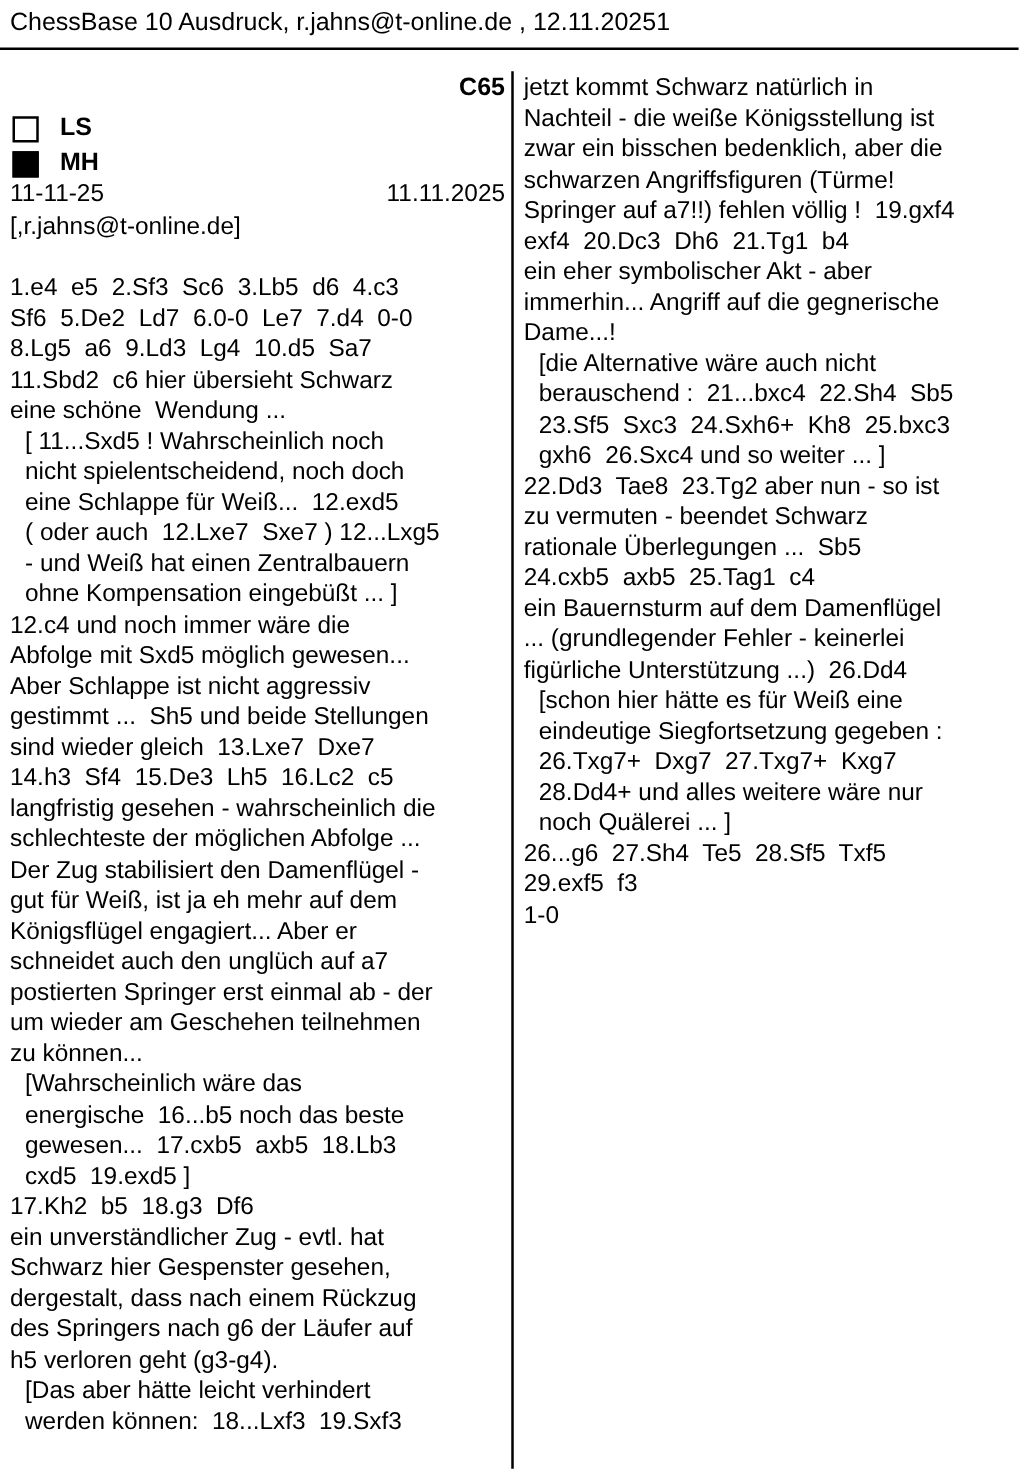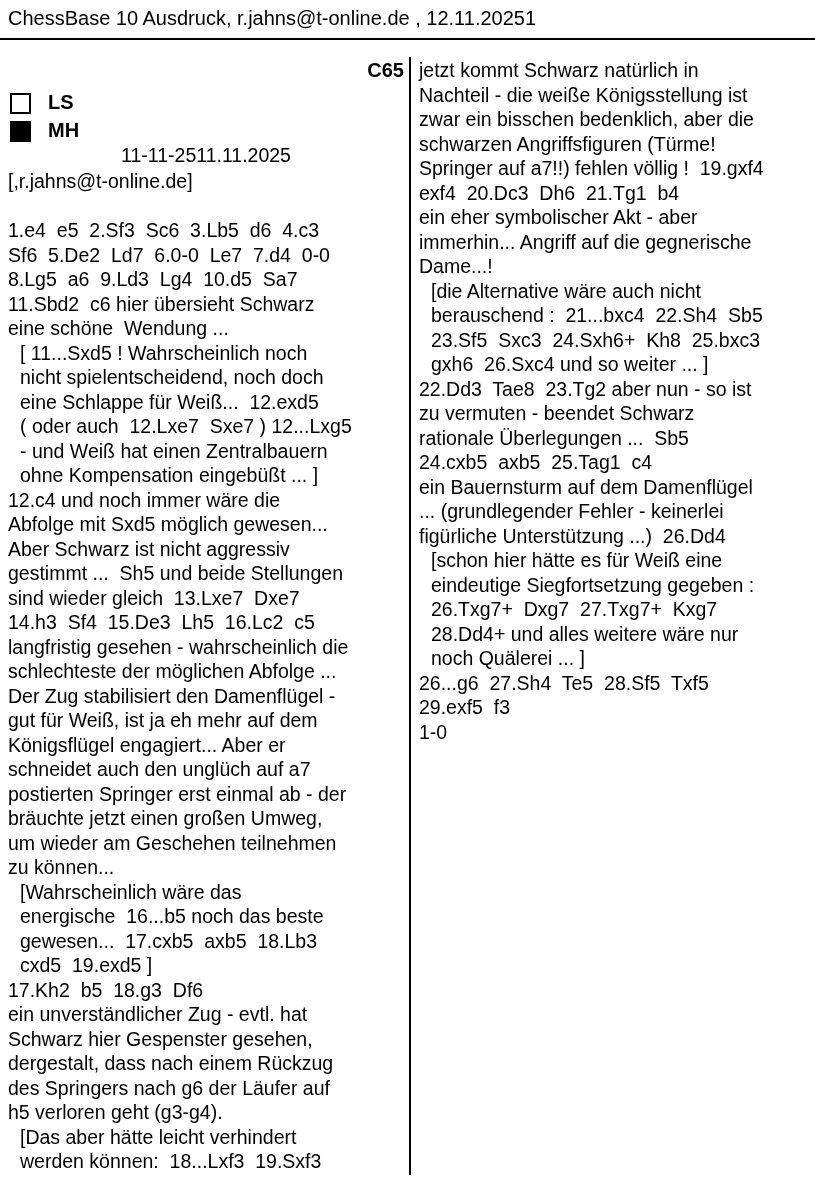--- a/index.html
+++ b/index.html
@@ -10,21 +10,21 @@
   .header{position:absolute;top:7px;left:8px;right:10px;display:flex;font-size:20px}
   .header-rule{position:absolute;top:38px;left:0;width:815px;height:2px;background:#000}
   .col-divider{position:absolute;left:409px;top:57px;width:2px;height:1118px;background:#000}
   .left-col{position:absolute;left:8px;top:58px;width:396px}
   .right-col{position:absolute;left:419px;top:58px;width:392px}
   .eco{font-weight:bold;font-size:20px;text-align:right;height:28px;line-height:24px}
   .player-row{display:flex;align-items:flex-end;height:28px}
   .sq{width:17px;height:17px;border:2px solid #000;margin-left:2px;flex:none;background:#fff}
   .sq-black{background:#000}
   .player-name{font-weight:bold;font-size:20px;margin-left:17px}
-  .date-row{display:flex;justify-content:center;font-size:19.5px;height:27px;align-items:center}
+  .date-row{display:flex;justify-content:space-between;font-size:19.5px;height:27px;align-items:center}
   .source{font-size:19.5px;height:27px;line-height:24px}
   .gap{height:22px}
   .tline{font-size:19.5px;line-height:24.5px;height:24.5px;white-space:pre}
   .tline.ind{padding-left:12px}
   .bold{font-weight:normal}
   .italic{}
   .regular{font-weight:normal;font-style:normal}
 </style>
 </head>
 <body>
@@ -58,32 +58,31 @@
       <div class="tline"><span class="bold">11.Sbd2  c6</span><span class="regular"> hier übersieht Schwarz</span></div>
       <div class="tline"><span class="regular">eine schöne  Wendung ...</span></div>
       <div class="tline ind"><span class="regular">[ 11...Sxd5 ! Wahrscheinlich noch</span></div>
       <div class="tline ind"><span class="regular">nicht spielentscheidend, noch doch</span></div>
       <div class="tline ind"><span class="regular">eine Schlappe für Weiß...  12.exd5</span></div>
       <div class="tline ind"><span class="italic">( oder auch  12.Lxe7  Sxe7 )</span><span class="regular"> 12...Lxg5</span></div>
       <div class="tline ind"><span class="regular">- und Weiß hat einen Zentralbauern</span></div>
       <div class="tline ind"><span class="regular">ohne Kompensation eingebüßt ... ]</span></div>
       <div class="tline"><span class="bold">12.c4</span><span class="regular"> und noch immer wäre die</span></div>
       <div class="tline"><span class="regular">Abfolge mit Sxd5 möglich gewesen...</span></div>
-      <div class="tline"><span class="regular">Aber Schwarz ist nicht aggressiv</span></div>
+      <div class="tline"><span class="regular">Aber Schlappe ist nicht aggressiv</span></div>
       <div class="tline"><span class="regular">gestimmt ...  </span><span class="bold">Sh5</span><span class="regular"> und beide Stellungen</span></div>
       <div class="tline"><span class="regular">sind wieder gleich  </span><span class="bold">13.Lxe7  Dxe7</span></div>
       <div class="tline"><span class="bold">14.h3  Sf4  15.De3  Lh5  16.Lc2  c5</span></div>
       <div class="tline"><span class="regular">langfristig gesehen - wahrscheinlich die</span></div>
       <div class="tline"><span class="regular">schlechteste der möglichen Abfolge ...</span></div>
       <div class="tline"><span class="regular">Der Zug stabilisiert den Damenflügel -</span></div>
       <div class="tline"><span class="regular">gut für Weiß, ist ja eh mehr auf dem</span></div>
       <div class="tline"><span class="regular">Königsflügel engagiert... Aber er</span></div>
       <div class="tline"><span class="regular">schneidet auch den unglüch auf a7</span></div>
       <div class="tline"><span class="regular">postierten Springer erst einmal ab - der</span></div>
-      <div class="tline"><span class="regular">bräuchte jetzt einen großen Umweg,</span></div>
       <div class="tline"><span class="regular">um wieder am Geschehen teilnehmen</span></div>
       <div class="tline"><span class="regular">zu können...</span></div>
       <div class="tline ind"><span class="regular">[Wahrscheinlich wäre das</span></div>
       <div class="tline ind"><span class="regular">energische  16...b5 noch das beste</span></div>
       <div class="tline ind"><span class="regular">gewesen...  17.cxb5  axb5  18.Lb3</span></div>
       <div class="tline ind"><span class="regular">cxd5  19.exd5 ]</span></div>
       <div class="tline"><span class="bold">17.Kh2  b5  18.g3  Df6</span></div>
       <div class="tline"><span class="regular">ein unverständlicher Zug - evtl. hat</span></div>
       <div class="tline"><span class="regular">Schwarz hier Gespenster gesehen,</span></div>
       <div class="tline"><span class="regular">dergestalt, dass nach einem Rückzug</span></div>

